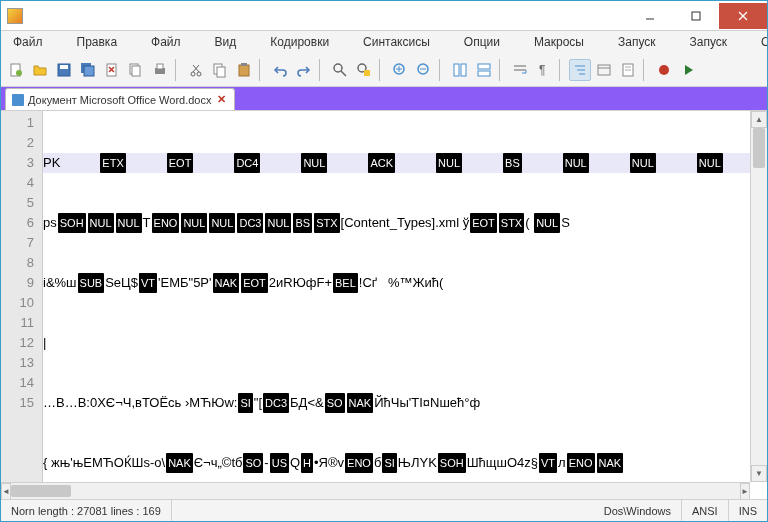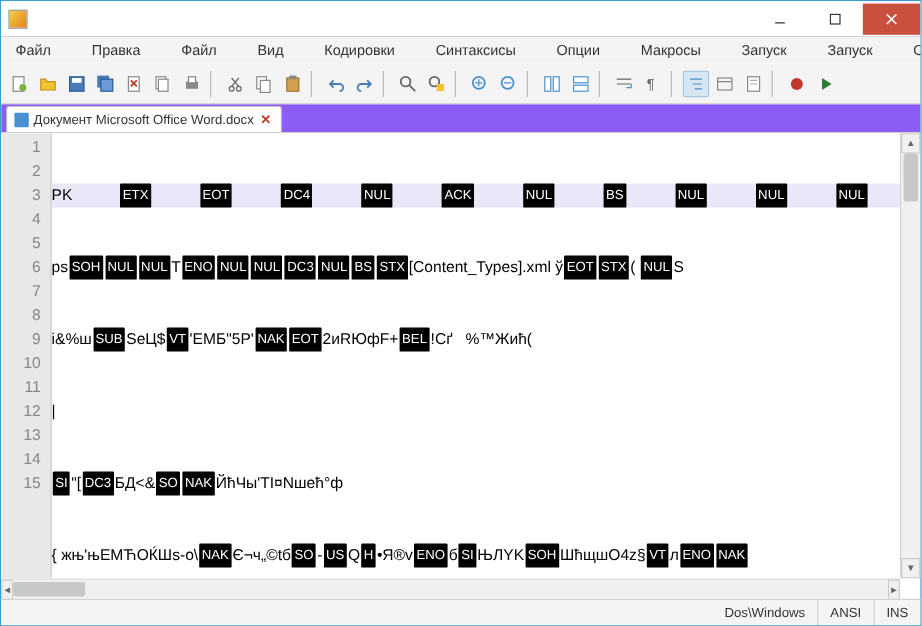--- a/index.html
+++ b/index.html
@@ -266,21 +266,21 @@
     <div>12</div>
     <div>13</div>
     <div>14</div>
     <div>15</div>
   </div>
   <div class="code">
     <div class="line hl"><span>PK</span><span class="cc">ETX</span><span class="cc">EOT</span><span class="cc">DC4</span><span class="cc">NUL</span><span class="cc">ACK</span><span class="cc">NUL</span><span class="cc">BS</span><span class="cc">NUL</span><span class="cc">NUL</span><span class="cc">NUL</span><span>!</span><span class="cc">NUL</span><span>н°</span></div>
     <div class="line"><span>ps</span><span class="cc">SOH</span><span class="cc">NUL</span><span class="cc">NUL</span><span>T</span><span class="cc">ENO</span><span class="cc">NUL</span><span class="cc">NUL</span><span class="cc">DC3</span><span class="cc">NUL</span><span class="cc">BS</span><span class="cc">STX</span><span>[Content_Types].xml ў</span><span class="cc">EOT</span><span class="cc">STX</span><span>( </span><span class="cc">NUL</span><span>S</span></div>
     <div class="line"><span>i&amp;%ш</span><span class="cc">SUB</span><span>SeЦ$</span><span class="cc">VT</span><span>'EMБ"5P'</span><span class="cc">NAK</span><span class="cc">EOT</span><span>2иRЮфF+</span><span class="cc">BEL</span><span>!Cґ   %™Жић(</span></div>
     <div class="line"><span>|</span></div>
-    <div class="line"><span class="cc">SI</span><span>"[</span><span class="cc">DC3</span><span>БД&lt;&amp;</span><span class="cc">SO</span><span class="cc">NAK</span><span>ЙћЧы'ТІ¤Nшећ°ф</span></div>
+    <div class="line"><span>…В…В:0ХЄ¬Ч,вТОЁсь ›МЋЮw:</span><span class="cc">SI</span><span>"[</span><span class="cc">DC3</span><span>БД&lt;&amp;</span><span class="cc">SO</span><span class="cc">NAK</span><span>ЙћЧы'ТІ¤Nшећ°ф</span></div>
     <div class="line"><span>{ жњ'њЕМЋОЌШs-о\</span><span class="cc">NAK</span><span>Є¬ч„©tб</span><span class="cc">SO</span><span>-</span><span class="cc">US</span><span>Q</span><span class="cc">H</span><span>•Я®v</span><span class="cc">ENO</span><span>б</span><span class="cc">SI</span><span>ЊЛYK</span><span class="cc">SOH</span><span>ШћщшО4z§</span><span class="cc">VT</span><span>л</span><span class="cc">ENO</span><span class="cc">NAK</span></div>
     
     
     
     
     
     
     
     
     
@@ -296,17 +296,18 @@
 
 <div class="hscroll">
   <div class="scroll-btn">◄</div>
   <div class="scroll-track">
       <div class="scroll-thumb"></div>
     </div>
   <div class="scroll-btn">►</div>
 </div>
 
 <div class="statusbar">
+  <div class="status-cell">Norn length : 27081    lines : 169</div>
   <div class="status-spacer"></div>
   <div class="status-cell">Dos\Windows</div>
   <div class="status-cell">ANSI</div>
   <div class="status-cell">INS</div>
 </div>
 
 </body></html>

